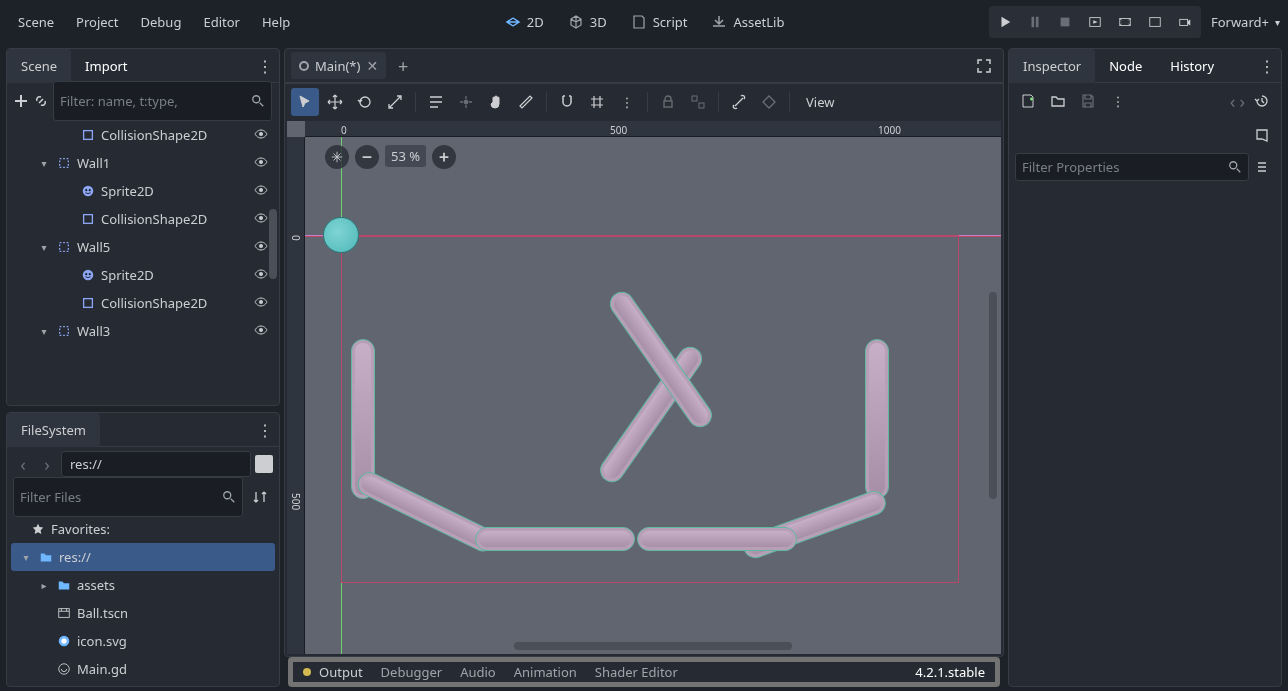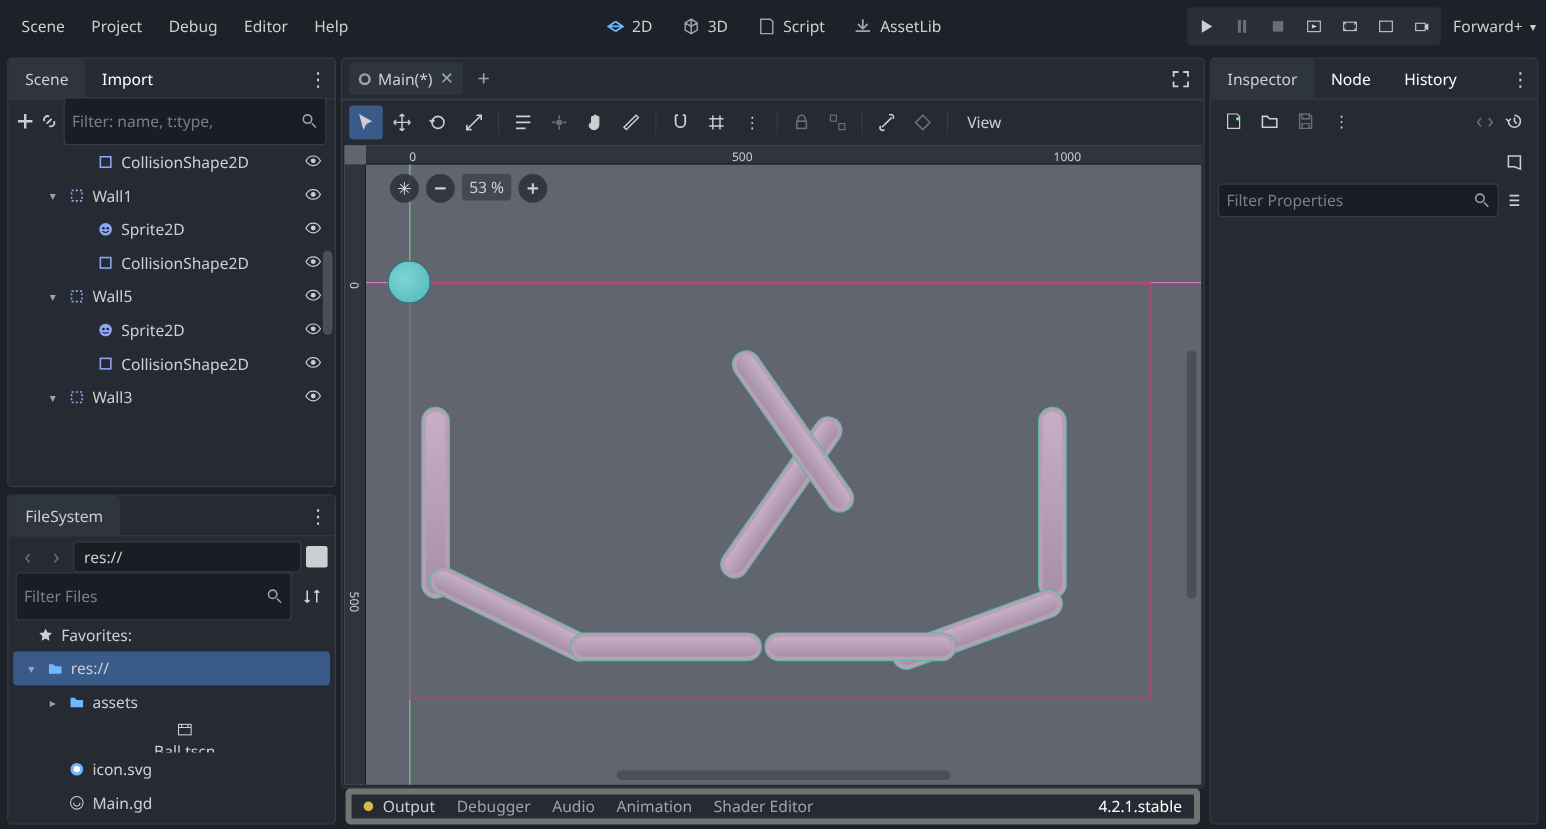--- a/index.html
+++ b/index.html
@@ -368,21 +368,21 @@
           </div>
           <div class="row" style="padding-left: 26px;">
             <span class="arrow">▸</span>
             <span class="ricon">
               <svg viewBox="0 0 16 16">
                 <path d="M2 4h4l2 2h6v7H2z" fill="#6fb7ff"></path>
               </svg>
             </span>
             <span class="label">assets</span>
           </div>
-          <div class="row" style="padding-left: 26px; flex-direction: column;">
+          <div class="row" style="padding-left: 26px;">
             <span class="arrow"></span>
             <span class="ricon">
               <svg viewBox="0 0 16 16">
                 <rect x="2" y="3" width="12" height="10" fill="none" stroke="#cdced2"></rect>
                 <path d="M2 6h12M5 3v3M11 3v3" stroke="#cdced2"></path>
               </svg>
             </span>
             <span class="label">Ball.tscn</span>
           </div>
           <div class="row" style="padding-left: 26px;">

